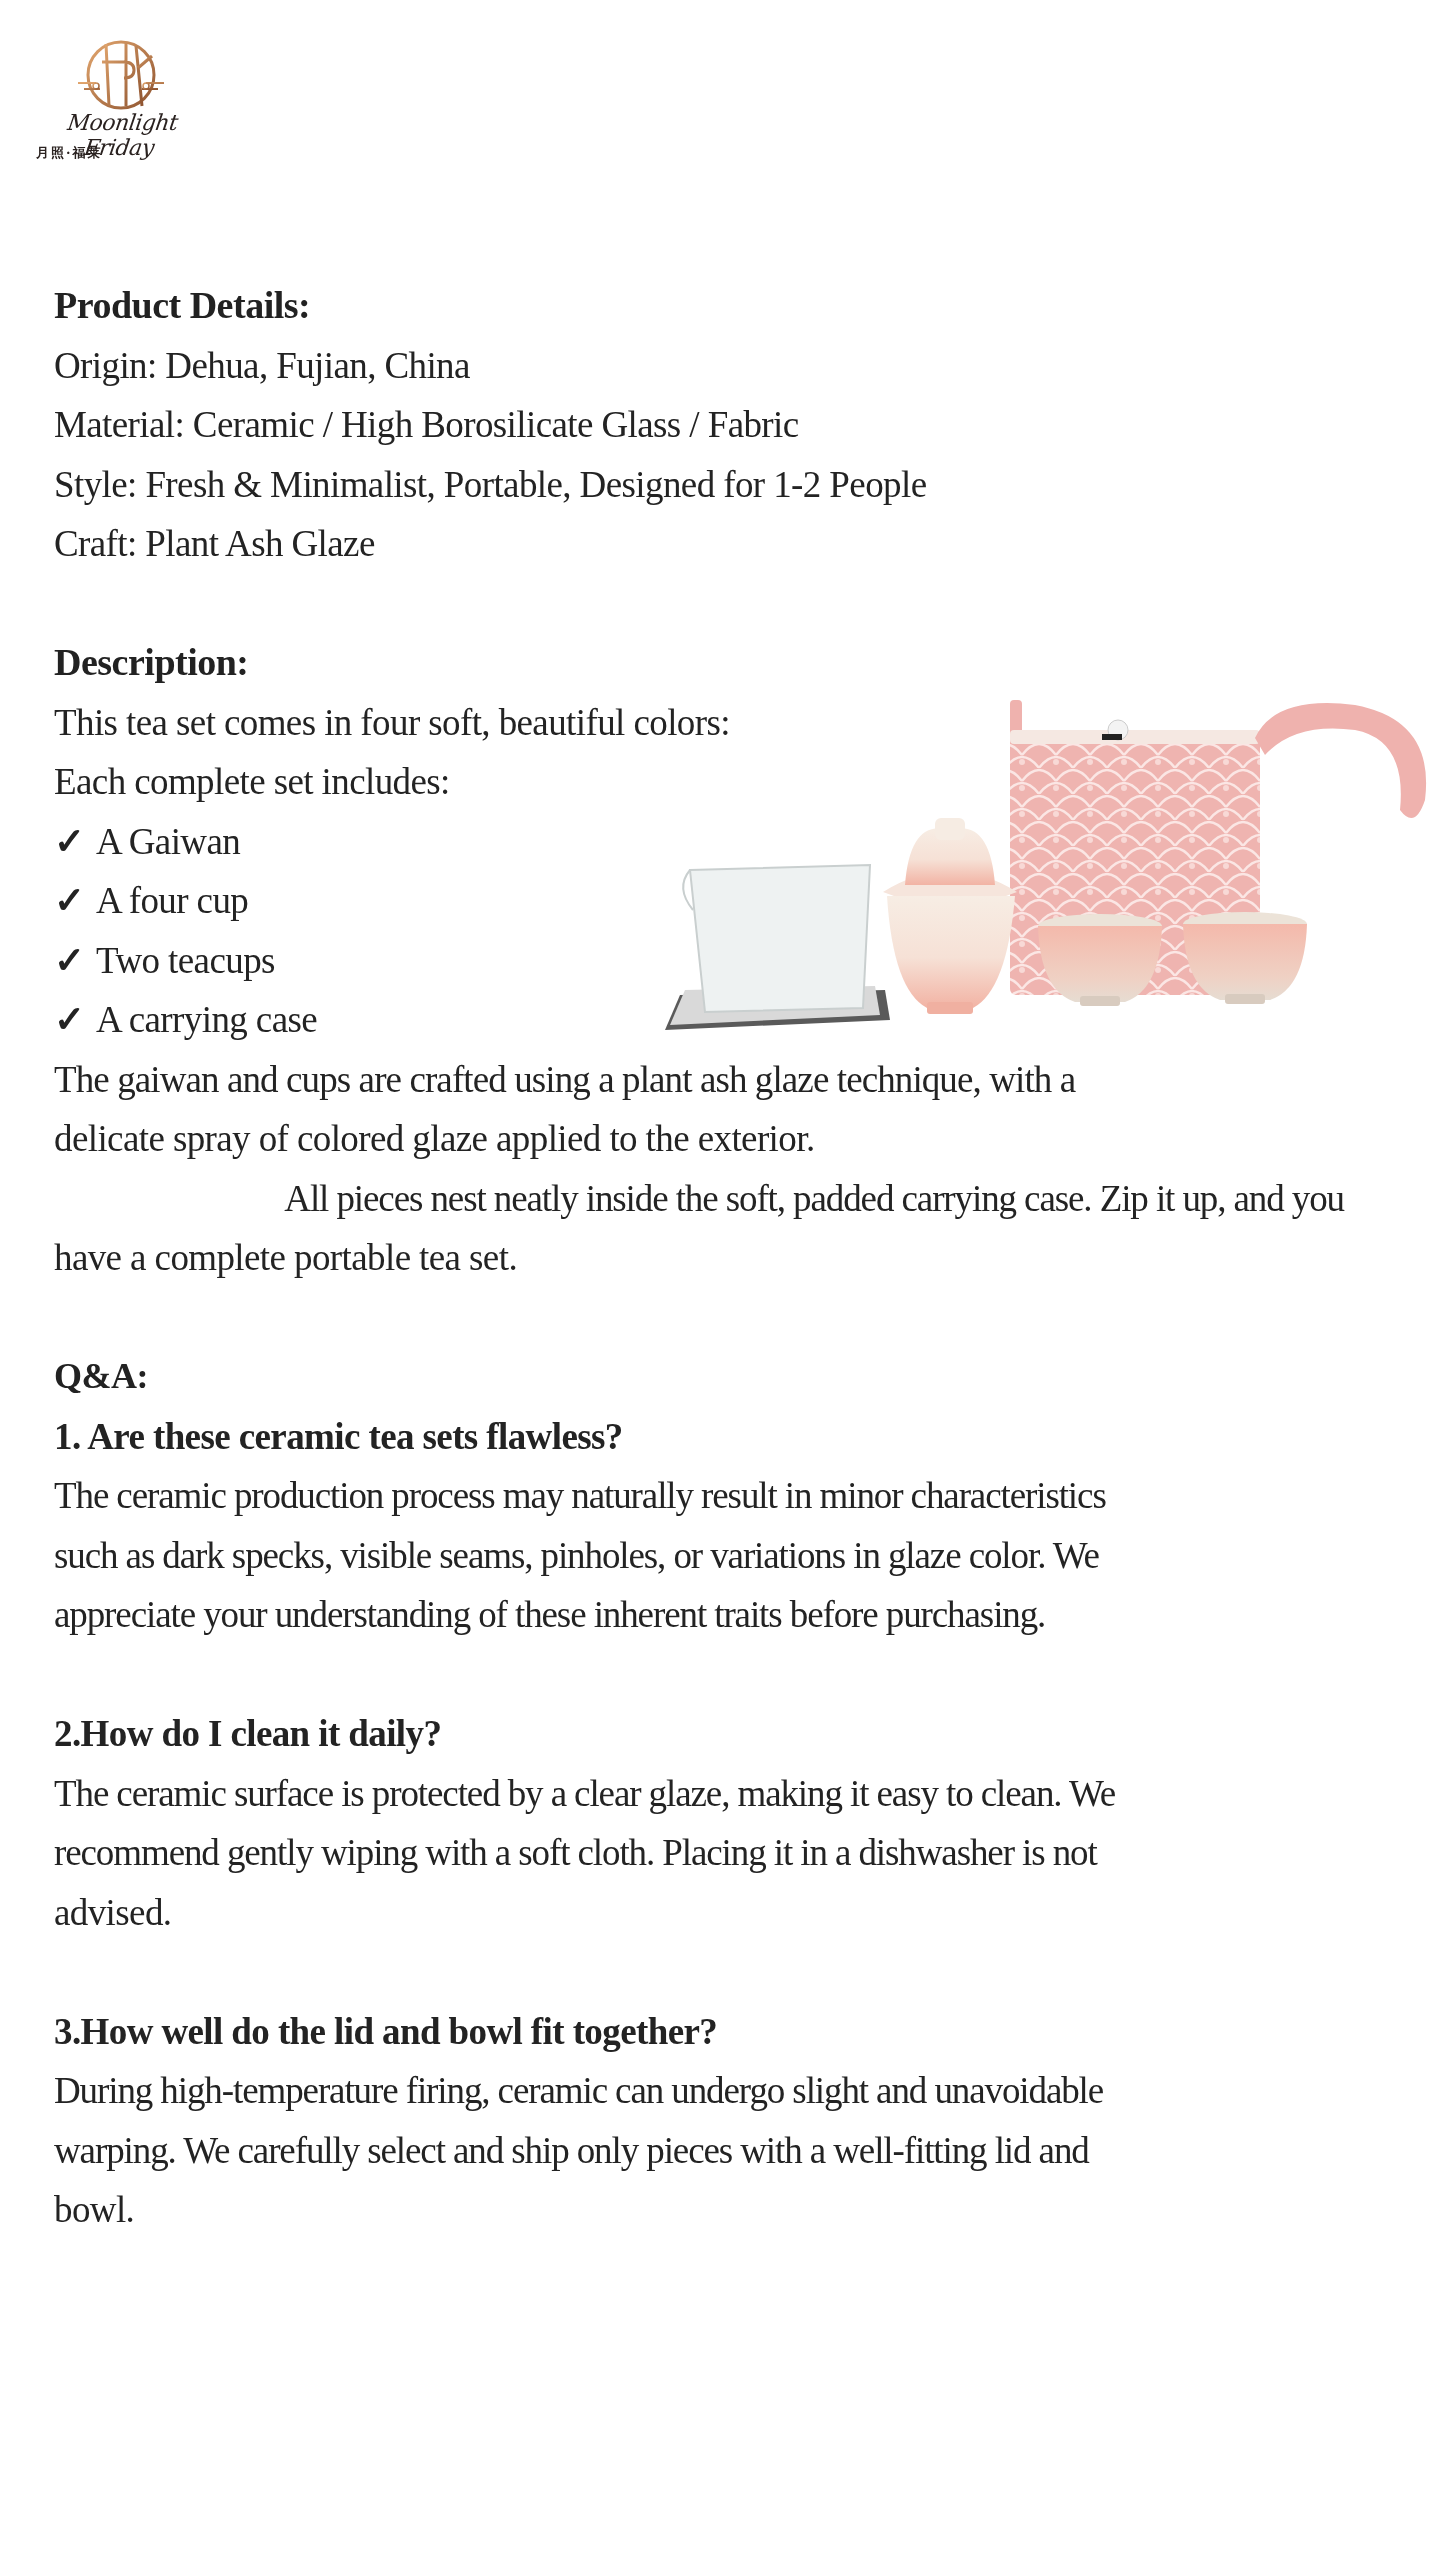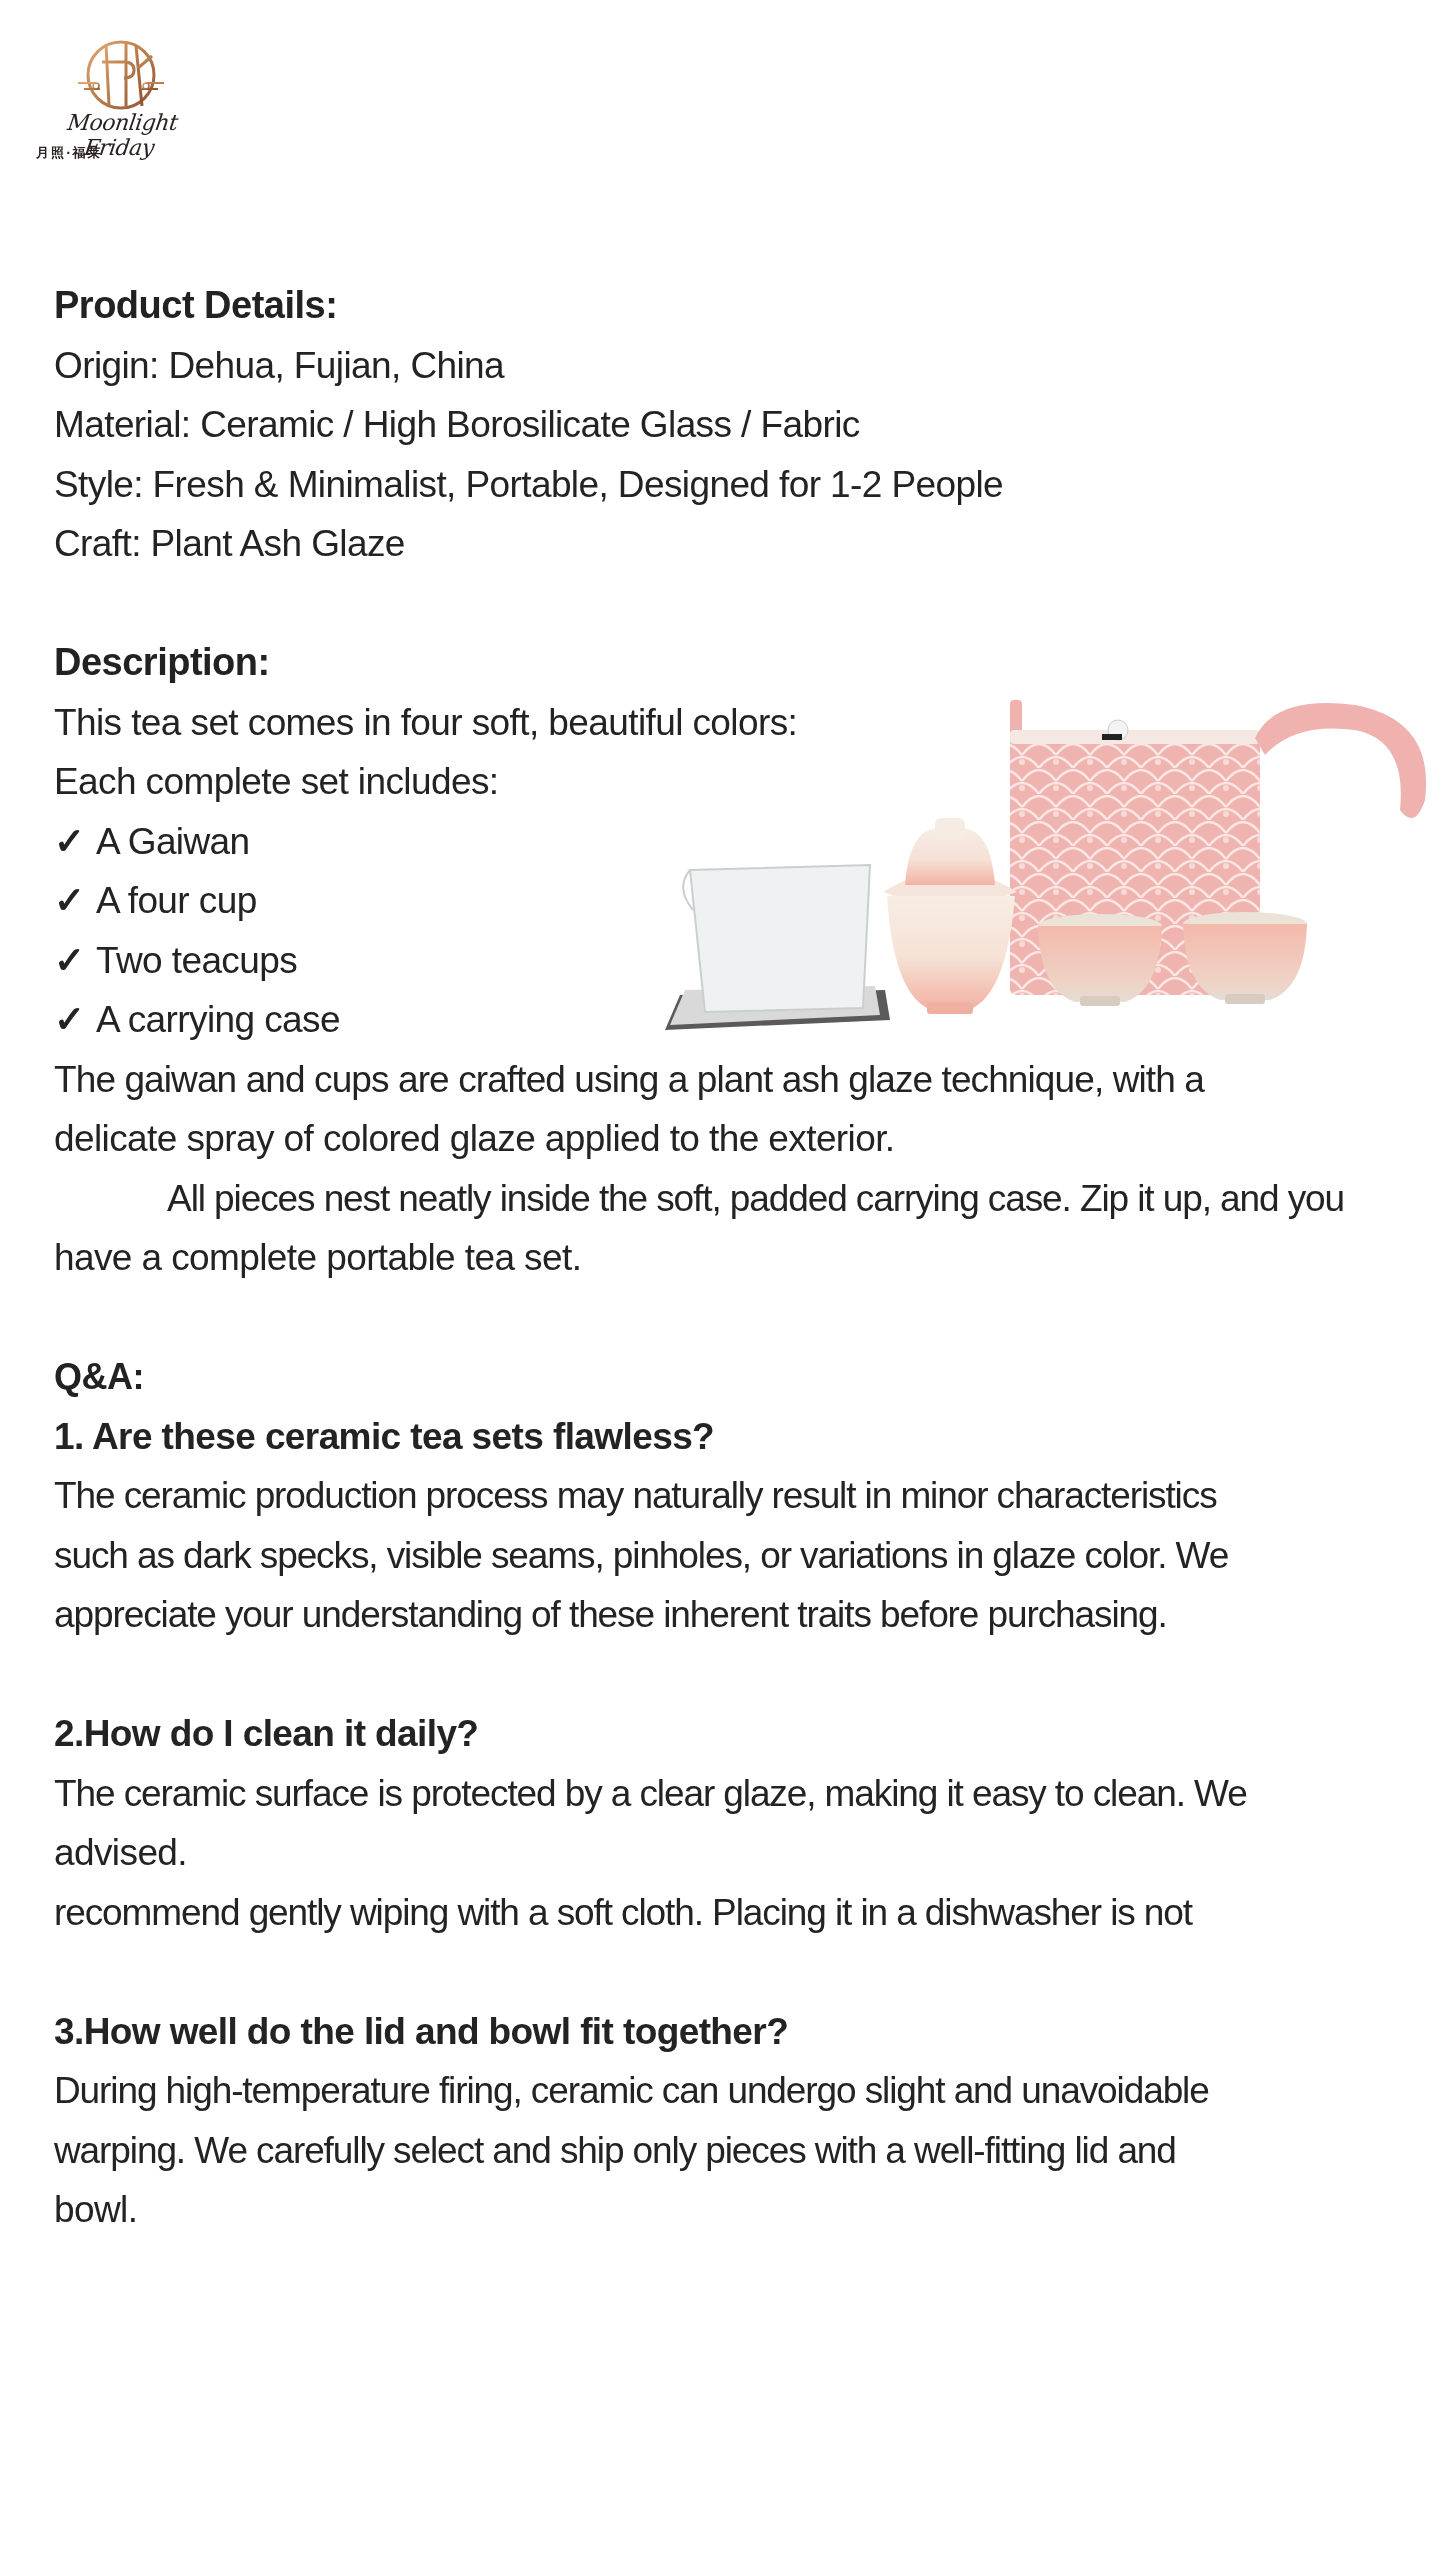--- a/index.html
+++ b/index.html
@@ -33,21 +33,21 @@
       letter-spacing: 2px;
     }
     .page-title {
       position: absolute; right: 58px; top: 78px;
       font-family: "Liberation Sans", sans-serif;
       font-size: 31px; letter-spacing: 7.6px; color: #1d4f73;
     }
     .content {
       position: absolute; left: 54px; top: 276px; width: 1290px;
       font-size: 37px; line-height: 59.5px; color: #232323;
-      font-family: Liberation Sans, sans-serif;
+      font-family: Liberation Serif, serif;
     }
     .section-heading {
       font-weight: bold; font-size: 38px; letter-spacing: -0.5px; color: #222;
     }
     .line { white-space: nowrap; }
     .spacer { height: 59.5px; }
     .check-item { display: flex; align-items: baseline; }
     .check-icon { display: inline-block; width: 42px; font-weight: bold; }
     .qa-question { font-weight: bold; }
     .product-image {
@@ -124,22 +124,22 @@
 
     <div class="line qa-question text-narrow">1. Are these ceramic tea sets flawless?</div>
     <div class="line text-narrow" style="letter-spacing:-1.1px;">The ceramic production process may naturally result in minor characteristics</div>
     <div class="line text-narrow" style="letter-spacing:-1.1px;">such as dark specks, visible seams, pinholes, or variations in glaze color. We</div>
     <div class="line text-narrow" style="letter-spacing:-1.1px;">appreciate your understanding of these inherent traits before purchasing.</div>
 
     <div class="spacer"></div>
 
     <div class="line qa-question text-narrow">2.How do I clean it daily?</div>
     <div class="line text-narrow" style="letter-spacing:-1.1px;">The ceramic surface is protected by a clear glaze, making it easy to clean. We</div>
+    <div class="line text-narrow" style="letter-spacing:-1.1px;">recommend gently wiping with a soft cloth. Placing it in a dishwasher is not</div>
     <div class="line text-narrow">advised.</div>
-    <div class="line text-narrow" style="letter-spacing:-1.1px;">recommend gently wiping with a soft cloth. Placing it in a dishwasher is not</div>
 
     <div class="spacer"></div>
 
     <div class="line qa-question text-narrow">3.How well do the lid and bowl fit together?</div>
     <div class="line text-narrow" style="letter-spacing:-1.1px;">During high-temperature firing, ceramic can undergo slight and unavoidable</div>
     <div class="line text-narrow" style="letter-spacing:-1.1px;">warping. We carefully select and ship only pieces with a well-fitting lid and</div>
     <div class="line text-narrow">bowl.</div>
   </section>
 </div>
 

